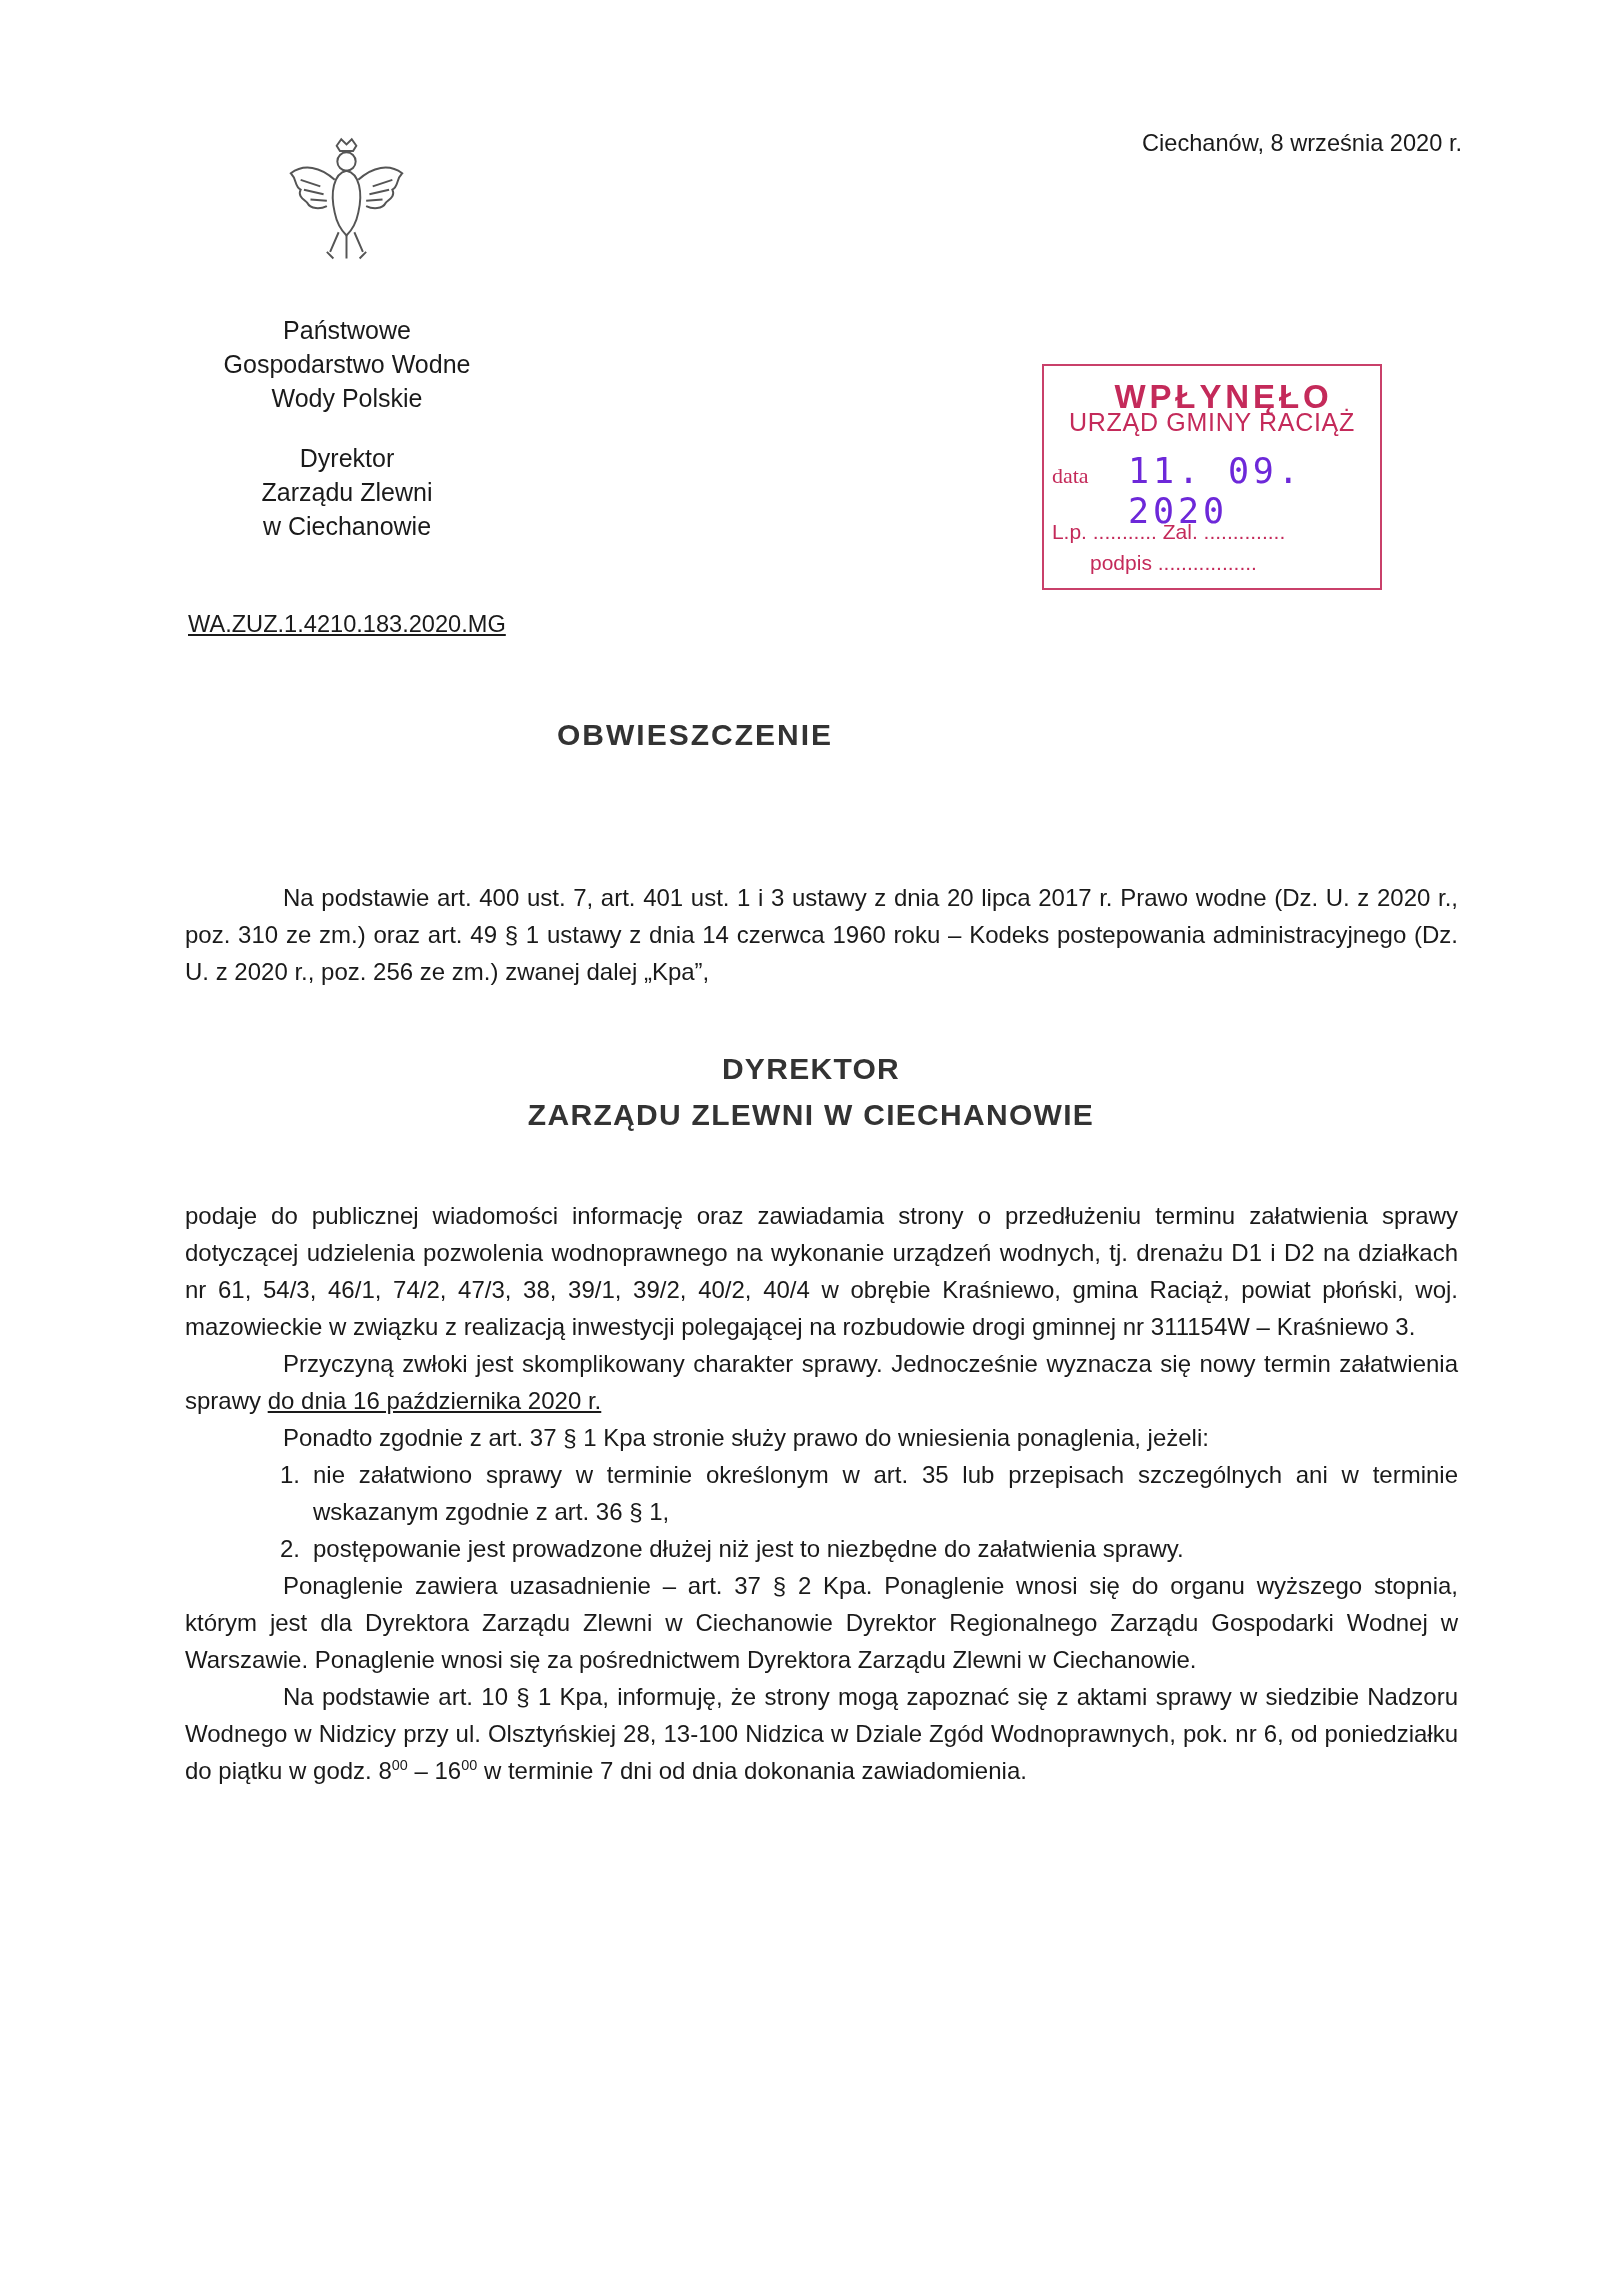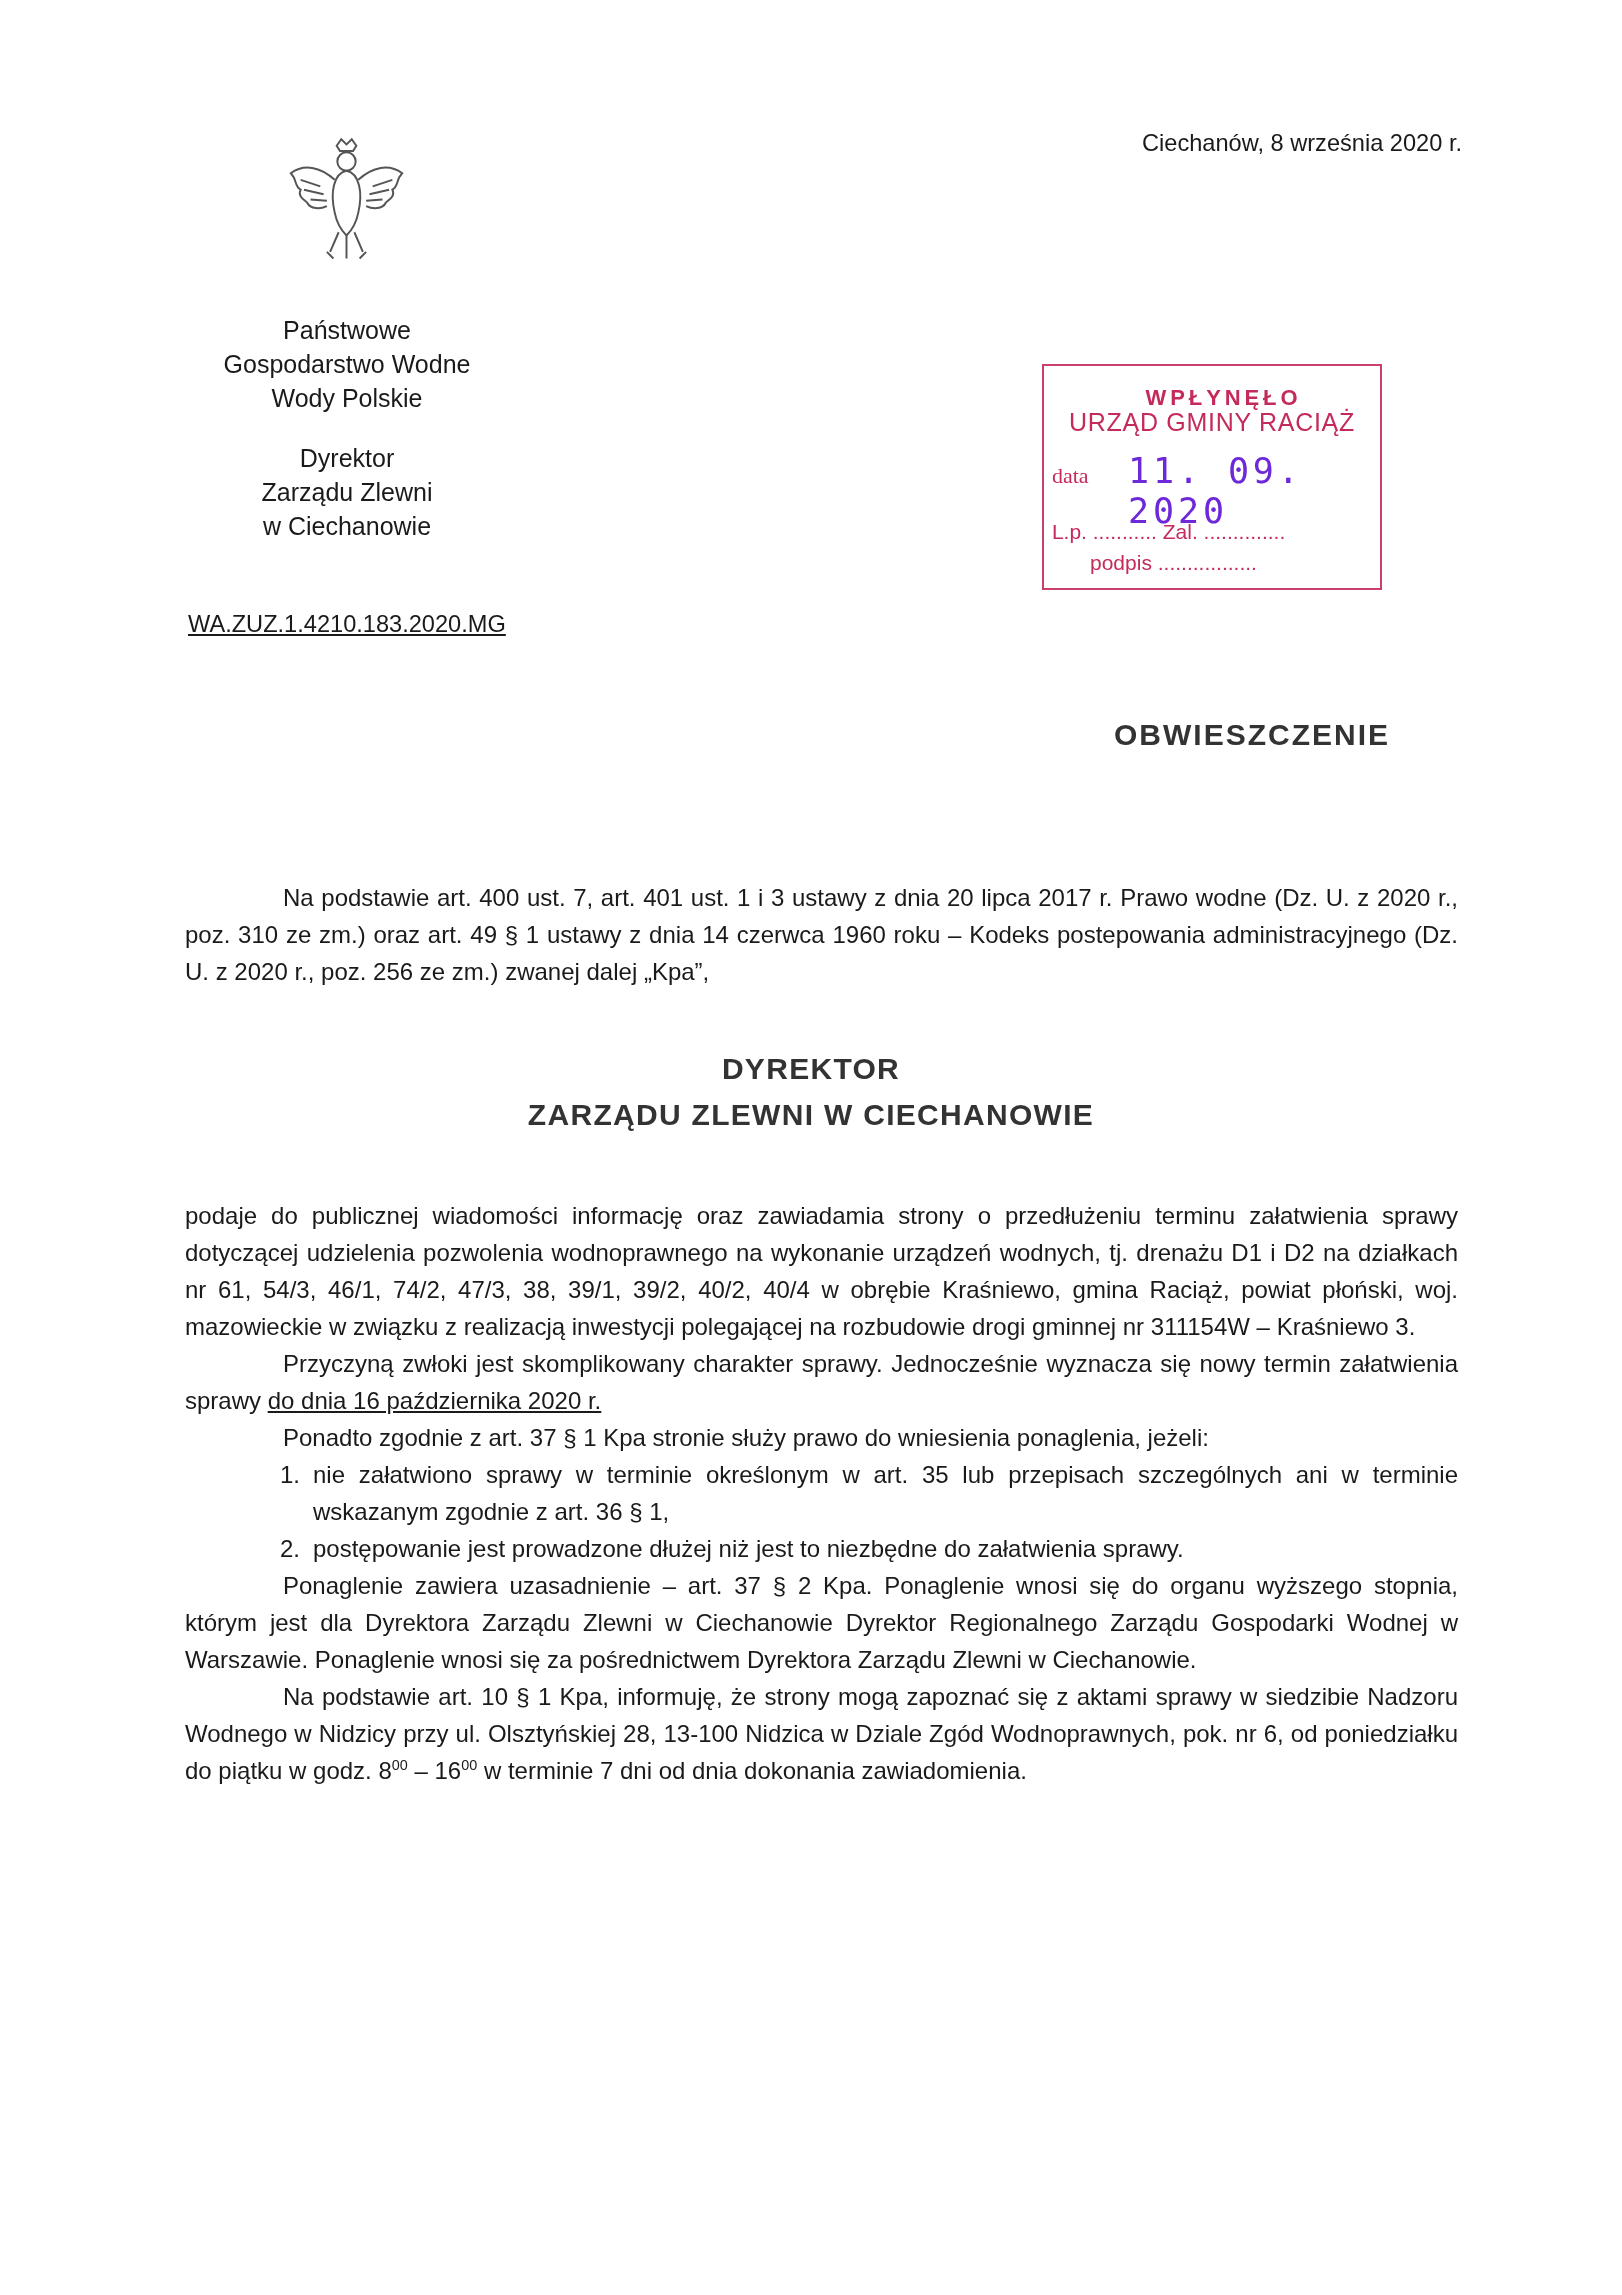--- a/index.html
+++ b/index.html
@@ -5,27 +5,27 @@
   html, body { margin: 0; padding: 0; background: #ffffff; }
   body { width: 1622px; height: 2295px; position: relative; overflow: hidden;
          font-family: "Liberation Sans", "DejaVu Sans", sans-serif; color: #1a1a1a; }
   .abs { position: absolute; }
   .emblem { left: 281px; top: 134px; width: 131px; height: 131px; }
   .place-date { right: 160px; top: 130px; font-size: 23.6px; text-align: right; white-space: nowrap; }
   .issuer { left: 190px; top: 313px; width: 314px; text-align: center; font-size: 25px; line-height: 34px; }
   .issuer .gap { height: 26px; }
   .ref { left: 188px; top: 611px; font-size: 23.6px; text-decoration: underline; }
   .stamp { left: 1042px; top: 364px; width: 340px; height: 226px; border: 2.6px solid #c9406a; color: #c42a5a; box-sizing: border-box; }
-  .stamp .s1 { position: absolute; left: 0; right: 0; top: 19px; text-align: center; font-size: 22px; letter-spacing: 3.9px; font-weight: bold; padding-left: 23px; }
+  .stamp .s1 { position: absolute; left: 0; right: 0; top: 12px; text-align: center; font-size: 33px; letter-spacing: 3.9px; font-weight: bold; padding-left: 23px; }
   .stamp .s2 { position: absolute; left: 0; right: 0; top: 42px; text-align: center; font-size: 25px; letter-spacing: 0.7px; }
   .stamp .s3 { position: absolute; left: 7.9px; top: 97px; font-size: 22px; font-family: "Liberation Serif", serif; }
   .stamp .s3-date { position: absolute; left: 84px; top: 85px; font-size: 35px; color: #6d28d9; letter-spacing: 3.9px; font-family: "DejaVu Sans Mono", monospace; }
   .stamp .s4 { position: absolute; left: 7.9px; top: 154px; font-size: 21px; white-space: nowrap; }
   .stamp .s5 { position: absolute; left: 46px; top: 185px; font-size: 21px; white-space: nowrap; }
-  .title { left: 0; width: 1390px; top: 718px; text-align: right; font-size: 30px; font-weight: bold; letter-spacing: 2px; color: #333; }
+  .title { left: 0; width: 1390px; top: 718px; text-align: center; font-size: 30px; font-weight: bold; letter-spacing: 2px; color: #333; }
   .para { left: 185px; width: 1273px; font-size: 24px; line-height: 37px; text-align: justify; }
   .para .indent { display: inline-block; width: 98px; }
   .heading2 { left: 0; width: 1622px; text-align: center; font-size: 30px; font-weight: bold; letter-spacing: 1.3px; color: #333; line-height: 46px; }
   .body-block { left: 185px; width: 1273px; top: 1197px; font-size: 24px; line-height: 37px; }
   .body-block p { margin: 0; text-align: justify; }
   .body-block .first { text-indent: 98px; }
   .body-block .list { margin-left: 95px; }
   .body-block .li { display: flex; }
   .body-block .li .num { width: 33px; flex: none; }
   .body-block .li .txt { flex: 1; text-align: justify; }

